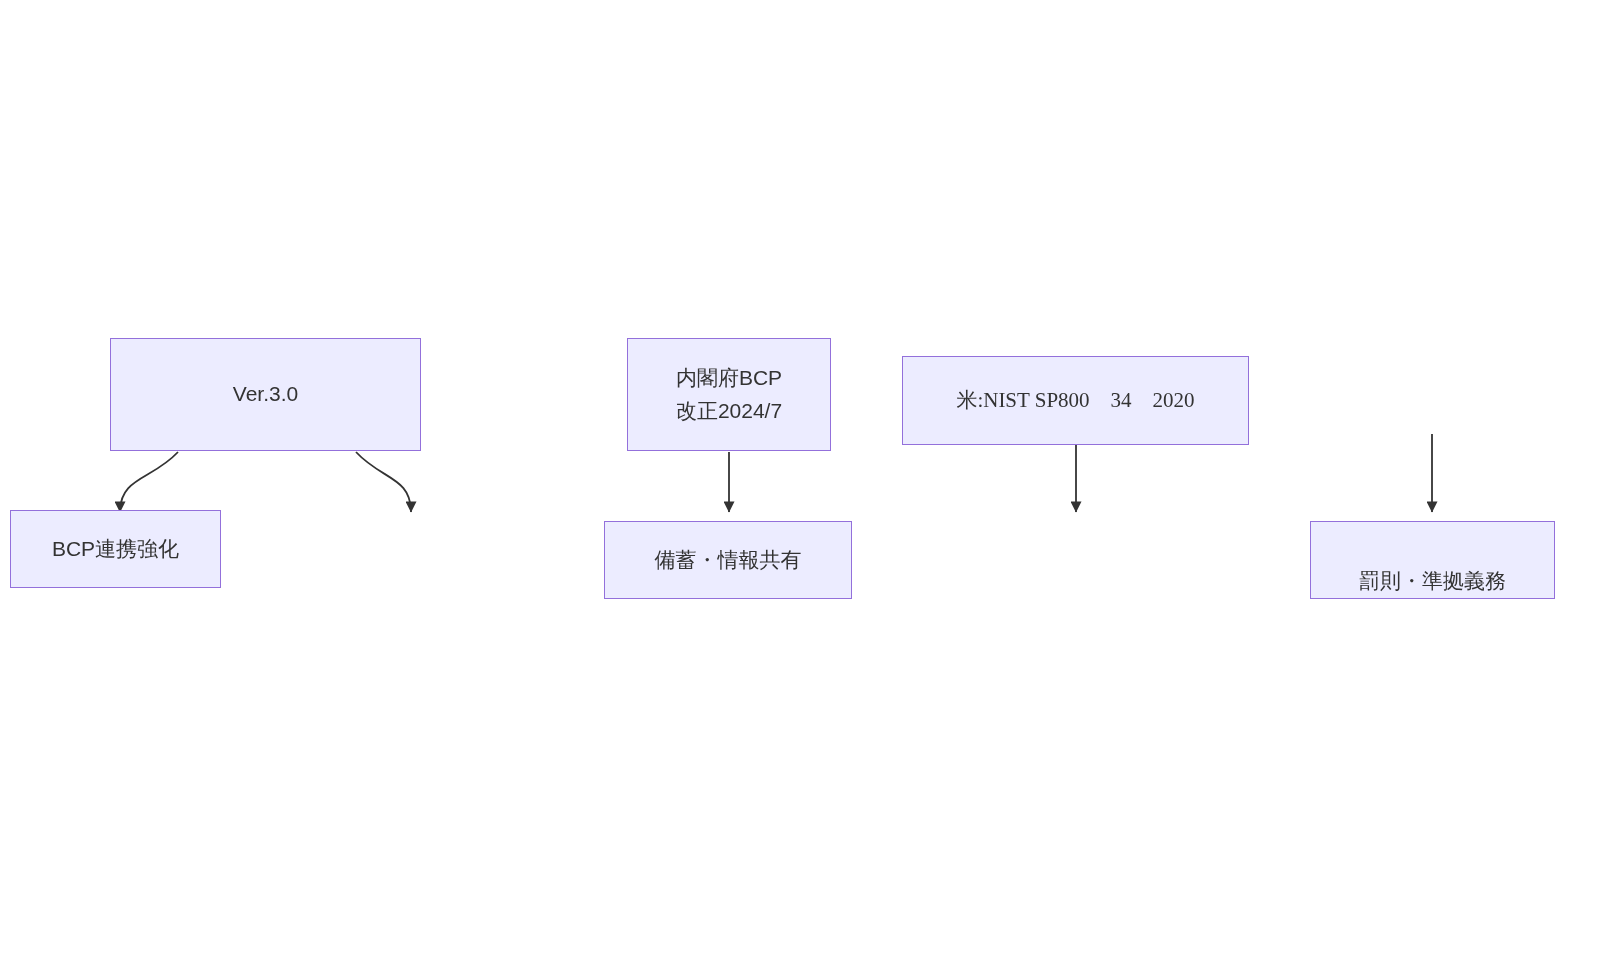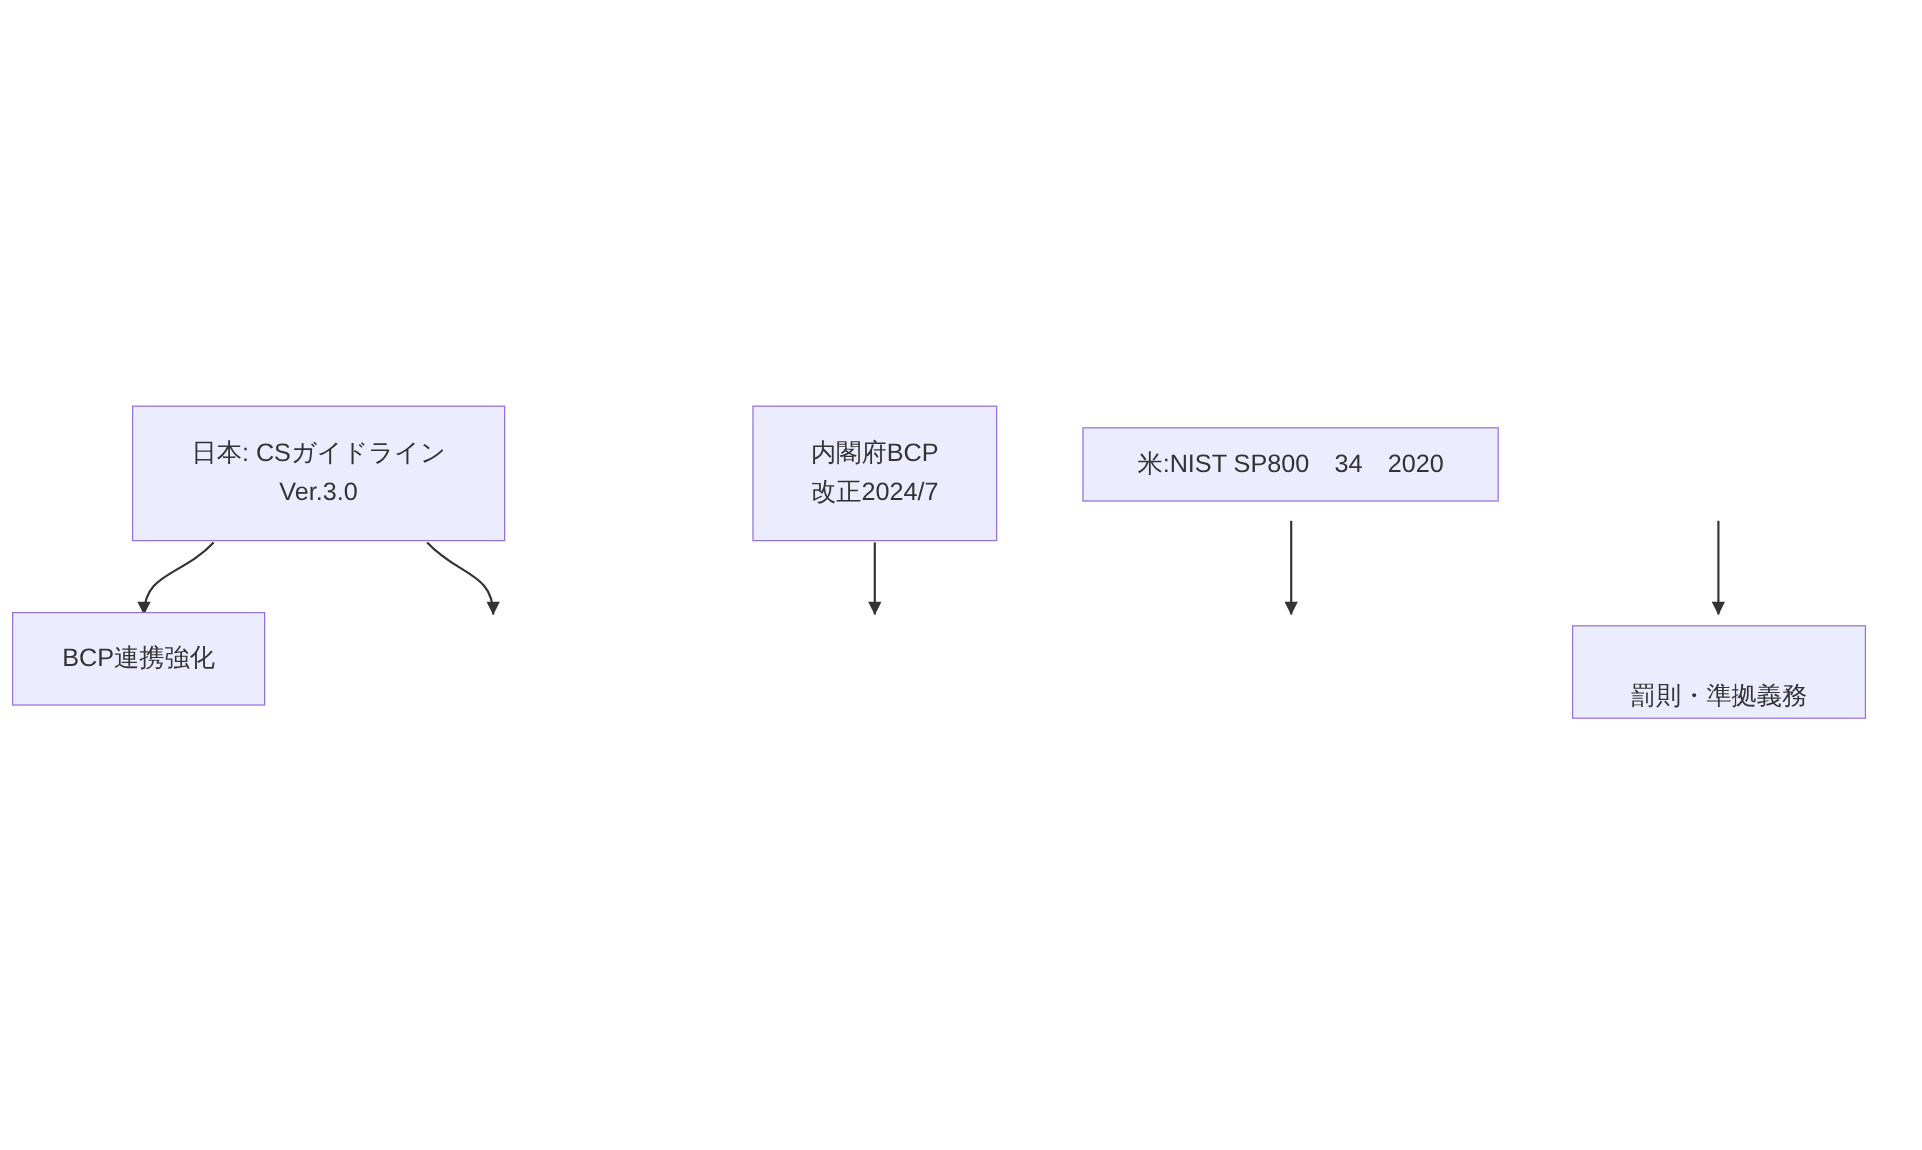--- a/index.html
+++ b/index.html
@@ -43,21 +43,21 @@
     justify-content: center;
     text-align: center;
     white-space: pre;
   }
   
   .n-jp   { left: 110px;  top: 338px; width: 311px; height: 113px; }
   .n-bcp  { left: 10px;   top: 510px; width: 211px; height: 78px; }
   .n-gen  { left: 296px;  top: 521px; width: 229px; height: 78px; }
   .n-cab  { left: 627px;  top: 338px; width: 204px; height: 113px; }
   .n-bichiku { left: 604px; top: 521px; width: 248px; height: 78px; }
-  .n-nist { left: 902px;  top: 356px; width: 347px; height: 62px; }
+  .n-nist { left: 902px;  top: 356px; width: 347px; height: 89px; font-family: Liberation Serif, serif; }
   .n-rto  { left: 957px;  top: 521px; width: 238px; height: 78px; }
   .n-gdpr { left: 1320px; top: 356px; width: 225px; height: 77px; }
   .n-batsu{ left: 1310px; top: 521px; width: 245px; height: 78px; justify-content: flex-end; }
 </style>
 </head>
 <body>
 
 <div class="canvas">
 
   <svg class="edges-layer" viewBox="0 0 1602 958" xmlns="http://www.w3.org/2000/svg" aria-hidden="true">
@@ -67,34 +67,36 @@
       </marker>
     </defs>
     <path class="edge" d="M178,452 C152,480 120,477 120,512" marker-end="url(#arrowhead)"></path>
     <path class="edge" d="M356,452 C382,480 411,477 411,512" marker-end="url(#arrowhead)"></path>
     <path class="edge" d="M729,452 L729,512" marker-end="url(#arrowhead)"></path>
     <path class="edge" d="M1076,434 L1076,512" marker-end="url(#arrowhead)"></path>
     <path class="edge" d="M1432,434 L1432,512" marker-end="url(#arrowhead)"></path>
   </svg>
 
   <div class="node n-jp">
-    <span>日本: CSガイドライン</span>
     <span>Ver.3.0</span>
   </div>
 
   <div class="node n-bcp">
     <span>BCP連携強化</span>
   </div>
 
 
   <div class="node n-cab">
     <span>内閣府BCP</span>
     <span>改正2024/7</span>
   </div>
 
+  <div class="node n-bichiku">
+    <span>備蓄・情報共有</span>
+  </div>
 
   <div class="node n-nist">
     <span>米:NIST SP800　34　2020</span>
   </div>
 
 
 
   <div class="node n-batsu">
     <span>罰則・準拠義務</span>
   </div>

